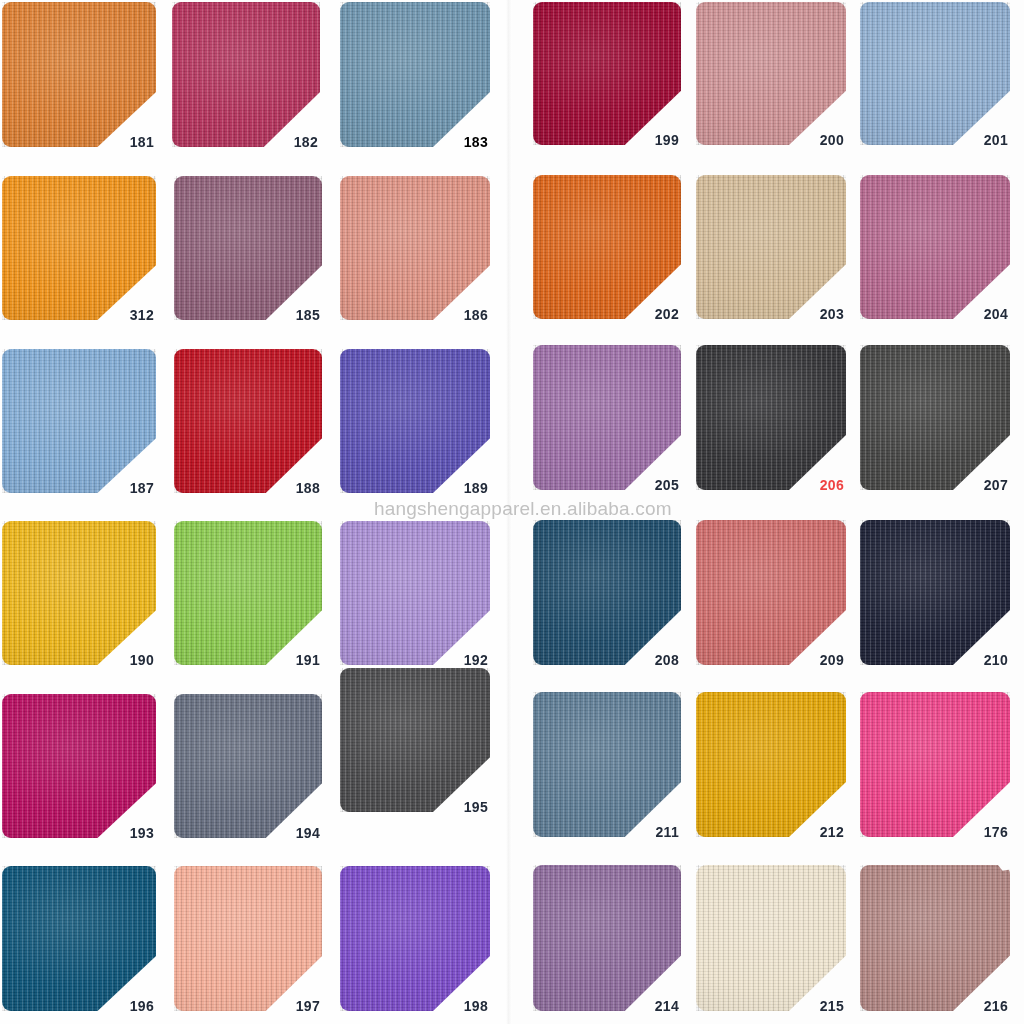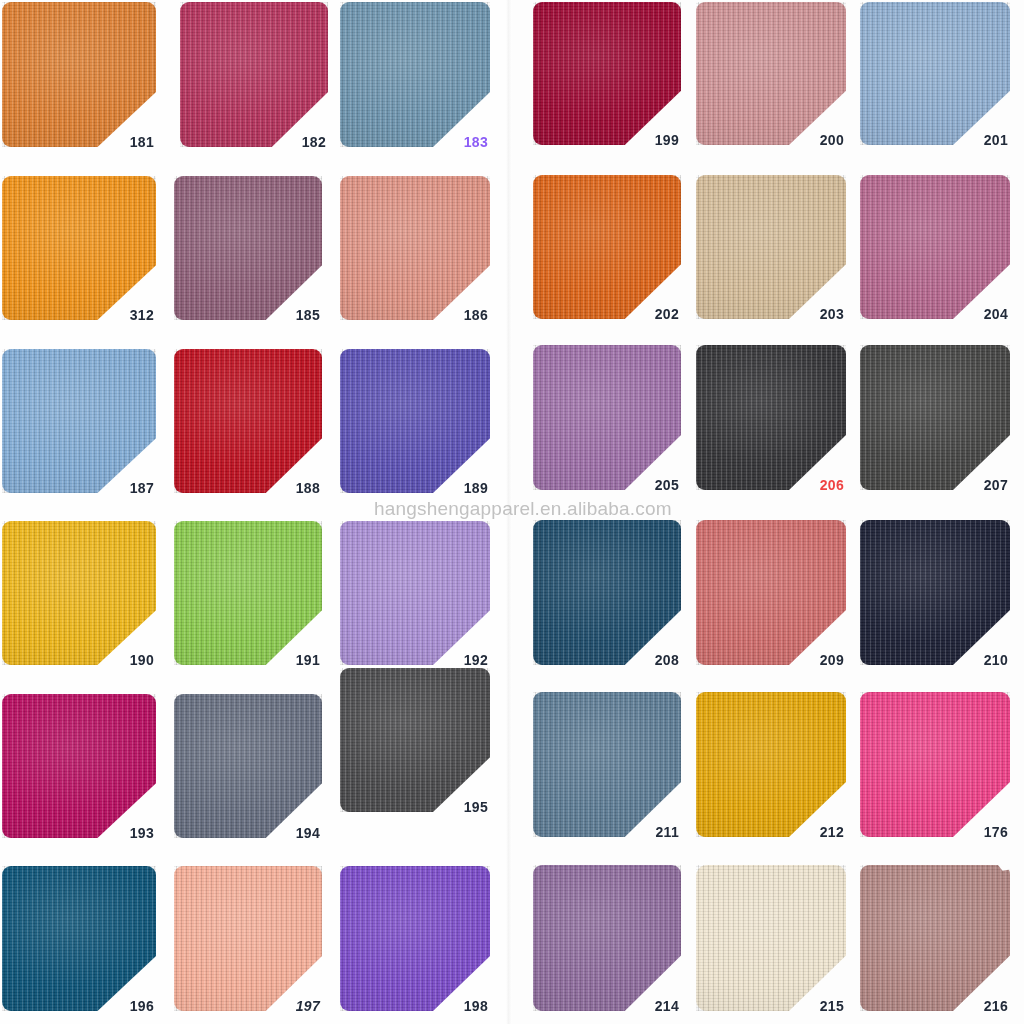--- a/index.html
+++ b/index.html
@@ -109,27 +109,27 @@
 <div id="sheet" style="background: rgb(255, 255, 255);">
 
   <div class="panel panel-left"></div>
   <div class="panel panel-right"></div>
   <div class="seam"></div>
 
   <div class="cell" style="left:2px;top:2px;width:154px;height:145px;">
     <div class="swatch" style="background-color: rgb(221, 127, 50);"></div>
     <div class="label" style="color: rgb(34, 43, 58);">181</div>
   </div>
-  <div class="cell" style="left:180px;top:2px;width:148px;height:145px;">
+  <div class="cell" style="left:172px;top:2px;width:148px;height:145px;">
     <div class="swatch" style="background-color: rgb(180, 50, 92);"></div>
     <div class="label" style="color: rgb(34, 43, 58);">182</div>
   </div>
   <div class="cell" style="left:340px;top:2px;width:150px;height:145px;">
     <div class="swatch" style="background-color: rgb(109, 148, 174);"></div>
-    <div class="label" style="color: #8b5cf6;">183</div>
+    <div class="label" style="color: #000000;">183</div>
   </div>
 
   <div class="cell" style="left:2px;top:176px;width:154px;height:144px;">
     <div class="swatch" style="background-color: rgb(240, 147, 25);"></div>
     <div class="label" style="color: rgb(34, 43, 58);">312</div>
   </div>
   <div class="cell" style="left:174px;top:176px;width:148px;height:144px;">
     <div class="swatch" style="background-color: rgb(142, 95, 120);"></div>
     <div class="label" style="color: rgb(34, 43, 58);">185</div>
   </div>
@@ -176,21 +176,21 @@
     <div class="swatch" style="background-color: rgb(74, 74, 76);"></div>
     <div class="label" style="color: rgb(34, 43, 58);">195</div>
   </div>
 
   <div class="cell" style="left:2px;top:866px;width:154px;height:145px;">
     <div class="swatch" style="background-color: rgb(12, 84, 120);"></div>
     <div class="label" style="color: rgb(34, 43, 58);">196</div>
   </div>
   <div class="cell" style="left:174px;top:866px;width:148px;height:145px;">
     <div class="swatch" style="background-color: rgb(246, 175, 153);"></div>
-    <div class="label" style="color: rgb(34, 43, 58); font-style: italic;">197</div>
+    <div class="label" style="color: rgb(34, 43, 58);">197</div>
   </div>
   <div class="cell" style="left:340px;top:866px;width:150px;height:145px;">
     <div class="swatch" style="background-color: rgb(123, 75, 201);"></div>
     <div class="label" style="color: rgb(34, 43, 58);">198</div>
   </div>
 
   <div class="cell" style="left:533px;top:2px;width:148px;height:143px;">
     <div class="swatch" style="background-color: rgb(157, 8, 51);"></div>
     <div class="label" style="color: rgb(34, 43, 58);">199</div>
   </div>

